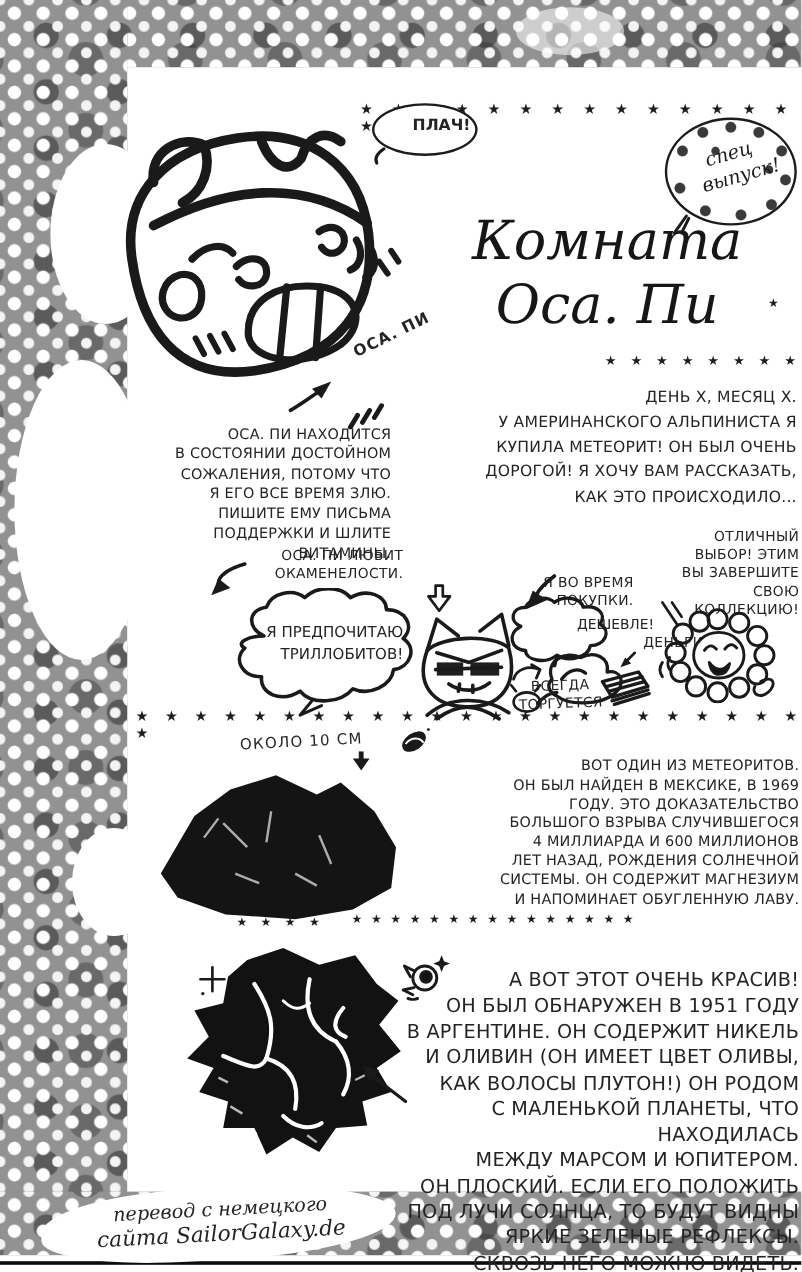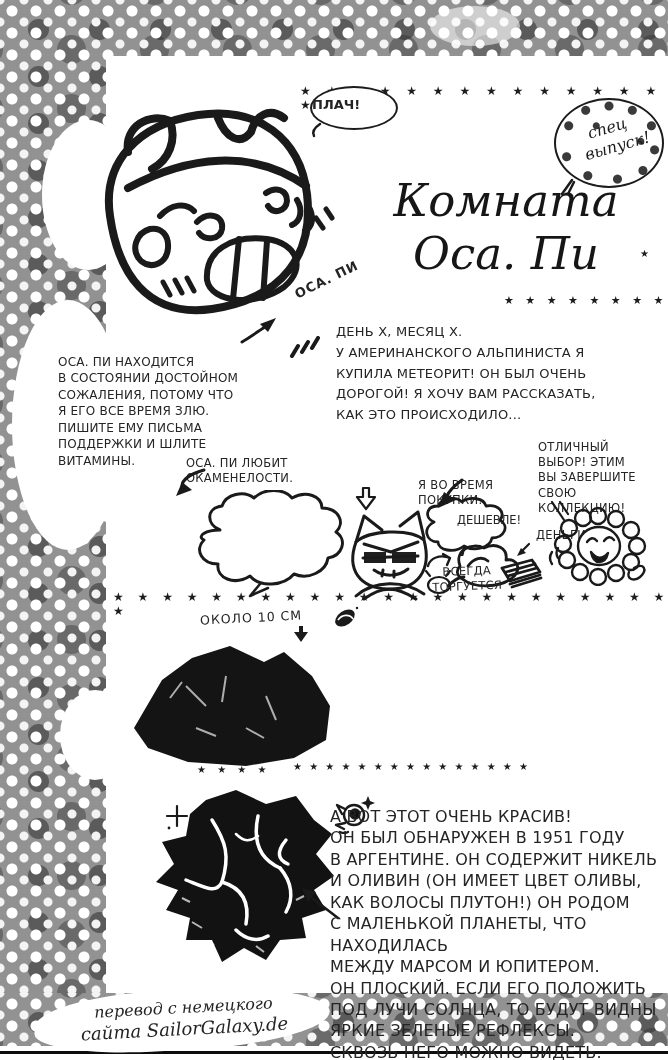--- a/index.html
+++ b/index.html
@@ -1,20 +1,20 @@
 <!DOCTYPE html>
 <html><head>
 <meta charset="utf-8">
 <style>
   html,body{margin:0;padding:0;background:#e8e8e8;}
   #page{position:relative;width:668px;height:1060px;background:#ffffff;overflow:hidden;
         font-family:"DejaVu Sans",sans-serif;color:#1c1c1c;}
   .abs{position:absolute;}
   .pre{white-space:pre-line;}
-  .ctr{text-align:left;}
+  .ctr{text-align:right;}
   .hand{font-family:"DejaVu Sans",sans-serif;color:#242424;}
   .tone{background-color:#929292;
     background-image:
       radial-gradient(circle, #ffffff 0 5px, rgba(255,255,255,0) 6px),
       radial-gradient(circle, #f4f4f4 0 4px, rgba(255,255,255,0) 5px),
       radial-gradient(circle, rgba(45,45,45,.55) 0 10px, rgba(45,45,45,0) 11px),
       radial-gradient(circle, rgba(30,30,30,.35) 0 14px, rgba(30,30,30,0) 15px);
     background-size:24px 22px,24px 22px,61px 47px,83px 59px;
     background-position:0 0,12px 11px,8px 6px,30px 20px;}
   .whiteblob{background:#ffffff;border-radius:50%;}
@@ -128,20 +128,22 @@
   <div class="abs hand pre ctr label" style="left:186px;top:456px;width:150px;">ОСА. ПИ ЛЮБИТ
 ОКАМЕНЕЛОСТИ.</div>
   <svg class="abs" style="left:172px;top:466px;" width="36" height="32" viewBox="0 0 36 32">
     <path class="ink" stroke-width="3" d="M32,4 C18,8 10,14 10,20"></path>
     <polygon points="4,30 10,16 20,24" fill="#1a1a1a"></polygon>
   </svg>
   <svg class="abs" style="left:186px;top:490px;" width="168" height="108" viewBox="0 0 168 108">
     <path class="ink" stroke-width="3" d="M34,40 C20,34 20,18 36,16 C40,4 58,0 68,8 C78,-2 98,-2 106,8 C120,0 136,6 136,18 C152,18 160,32 150,42 C162,50 156,66 142,68 C140,82 122,90 108,84 C98,96 74,98 64,86 C48,96 30,88 32,74 C16,74 8,60 18,50 C10,46 20,40 34,40 Z"></path>
     <path class="ink" stroke-width="2.5" d="M74,94 L64,106 L82,98"></path>
   </svg>
+  <div class="abs hand pre ctr" style="left:204px;top:518px;width:132px;font-size:12.5px;line-height:1.4;">Я ПРЕДПОЧИТАЮ
+ТРИЛЛОБИТОВ!</div>
 
   <svg class="abs" style="left:354px;top:486px;" width="24" height="26" viewBox="0 0 24 26">
     <path class="ink" stroke-width="2.2" d="M9,2 h6 v9 h6 l-9,12 l-9,-12 h6 z"></path>
   </svg>
   <svg class="abs" style="left:336px;top:502px;" width="118" height="100" viewBox="0 0 118 100">
     <g class="ink" stroke-width="3">
       <path d="M20,40 L28,14 L46,28"></path>
       <path d="M88,36 L82,10 L64,24"></path>
       <path d="M20,40 C10,68 24,86 52,87 C82,88 96,68 88,38 C74,26 32,28 20,40 Z"></path>
       <path d="M28,42 L55,50 L82,40"></path>
@@ -231,20 +233,28 @@
     <ellipse cx="15" cy="14" rx="11" ry="7" transform="rotate(-35 15 14)" fill="#1a1a1a"></ellipse>
     <path d="M8,16 C12,10 20,10 23,15" stroke="#ffffff" stroke-width="1.6" fill="none"></path>
     <circle cx="27" cy="4" r="1.2" fill="#1a1a1a"></circle>
   </svg>
   <svg class="abs" style="left:126px;top:636px;" width="212" height="134" viewBox="0 0 212 134">
     <path d="M8,92 L36,44 L66,22 L104,10 L138,26 L158,16 L186,40 L204,70 L200,104 L168,122 L120,130 L62,126 L22,112 Z" fill="#141414"></path>
     <g stroke="#ffffff" stroke-width="2" opacity=".65" fill="none">
       <path d="M60,50 L80,70 M100,40 L96,66 M140,60 L150,84 M70,92 L90,100 M44,62 L56,46 M120,92 L138,102"></path>
     </g>
   </svg>
+  <div class="abs hand pre ctr" style="left:336px;top:631px;width:330px;font-size:12px;line-height:1.32;letter-spacing:.2px;">ВОТ ОДИН ИЗ МЕТЕОРИТОВ.
+ОН БЫЛ НАЙДЕН В МЕКСИКЕ, В 1969
+ГОДУ. ЭТО ДОКАЗАТЕЛЬСТВО
+БОЛЬШОГО ВЗРЫВА СЛУЧИВШЕГОСЯ
+4 МИЛЛИАРДА И 600 МИЛЛИОНОВ
+ЛЕТ НАЗАД, РОЖДЕНИЯ СОЛНЕЧНОЙ
+СИСТЕМЫ. ОН СОДЕРЖИТ МАГНЕЗИУМ
+И НАПОМИНАЕТ ОБУГЛЕННУЮ ЛАВУ.</div>
 
   <svg class="abs" style="left:334px;top:794px;" width="42" height="40" viewBox="0 0 42 40">
     <g class="ink" stroke-width="2.4">
       <circle cx="20" cy="21" r="10"></circle>
       <circle cx="21" cy="20" r="4.5" fill="#111111"></circle>
       <path d="M11,15 L3,11 L8,20" fill="#ffffff"></path>
       <path d="M11,29 L2,31 L10,35"></path>
       <path d="M6,38 q4,2 8,0"></path>
     </g>
     <polygon points="34,2 36,7 41,9 36,11 34,16 32,11 27,9 32,7" fill="#1a1a1a"></polygon>

